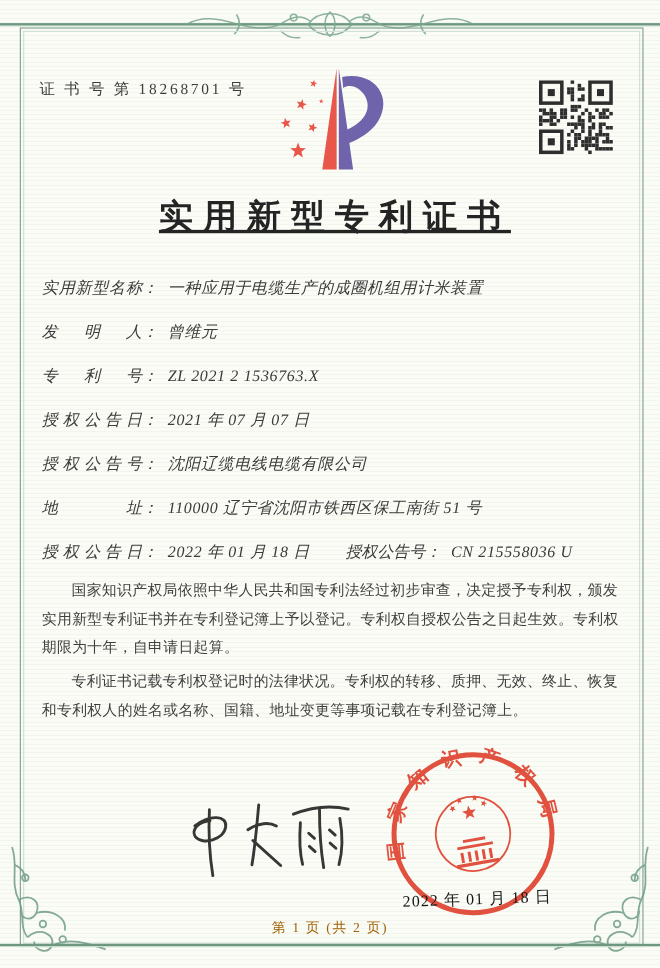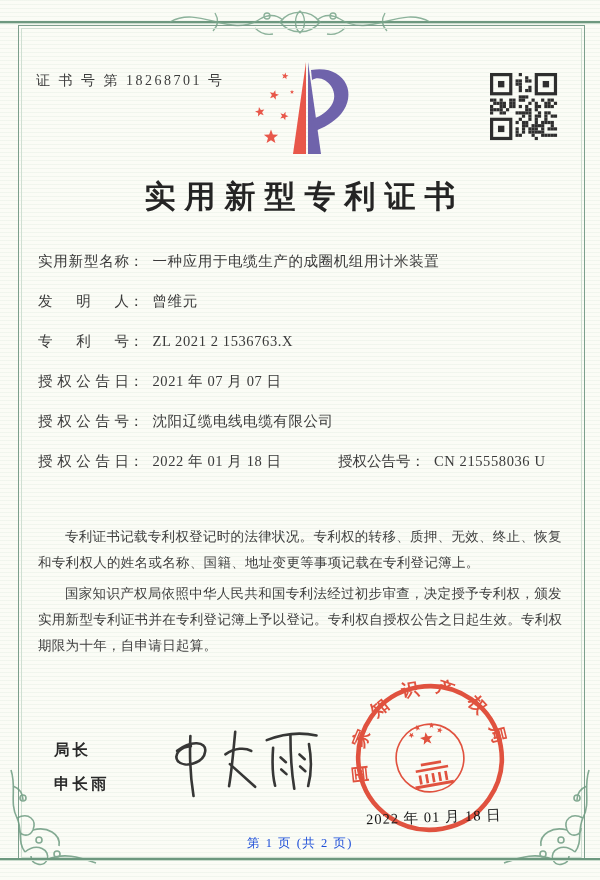--- a/index.html
+++ b/index.html
@@ -12,37 +12,37 @@
   .frame{position:absolute;left:18px;top:25px;width:565px;height:834px;border:1px solid #7c9e8c;}
   .frame::after{content:"";position:absolute;inset:2px;border:1px solid #cfdfd2;}
   .ornament-top{position:absolute;left:155px;top:1px;width:290px;height:42px;}
   .flourish{position:absolute;top:768px;width:95px;height:102px;}
   .flourish.bl{left:3px;}
   .flourish.br{right:3px;transform:scaleX(-1);}
   .certno{position:absolute;left:36px;top:72px;font-size:14px;letter-spacing:2.5px;color:#3c3c3c;}
   .logo{position:absolute;left:243px;top:58px;width:130px;height:106px;}
   .qr{position:absolute;left:490px;top:73px;width:68px;height:68px;}
   .title{position:absolute;left:0;top:176px;width:600px;text-align:center;font-size:31px;font-weight:600;
-    color:#242424;letter-spacing:9px;text-indent:9px;}
+    color:#242424;letter-spacing:9px;text-indent:9px;text-decoration:underline;}
   .fields{position:absolute;left:38px;top:252px;right:28px;color:#3a3a3a;}
-  .frow{position:relative;height:25px;margin-bottom:15px;font-size:14.5px;white-space:nowrap;}
+  .frow{position:relative;height:25px;margin-bottom:15px;font-size:14.5px;white-space:nowrap;font-style:italic;}
   .flabel{display:inline-block;width:91px;text-align:justify;text-align-last:justify;vertical-align:top;}
   .colon{margin-right:9px;}
   .fvalue{letter-spacing:0.6px;}
-  .grant2{position:absolute;left:300px;top:0;}
+  .grant2{position:absolute;left:276px;top:0;}
   .paras{position:absolute;left:38px;top:524px;width:526px;color:#3f3f3f;}
   .paras p{margin:0 0 5px;font-size:13.5px;line-height:1.92;text-indent:2em;letter-spacing:0.3px;}
   .director{position:absolute;left:54px;top:740px;color:#2a2a2a;}
   .director div{font-size:15.5px;font-weight:600;letter-spacing:3px;margin-bottom:13px;}
   .sig{position:absolute;left:140px;top:720px;width:185px;height:92px;}
   .seal{position:absolute;left:348px;top:676px;width:164px;height:164px;opacity:0.93;}
   .sealdate{position:absolute;left:366px;top:808px;font-size:14.5px;letter-spacing:1px;color:#161616;
     transform:rotate(-2deg);font-weight:500;}
   .pageno{position:absolute;left:0;top:835px;width:600px;text-align:center;font-size:12.5px;
-    letter-spacing:1.5px;color:#1d4ed8;}
+    letter-spacing:1.5px;color:#a16207;}
   svg{display:block;}
 </style>
 </head>
 <body>
 
 <div class="page">
 
   <div class="topline"></div>
 
   <svg class="ornament-top" viewBox="0 0 290 42">
@@ -231,36 +231,35 @@
     <div class="frow">
       <span class="flabel">专利号</span><span class="colon">：</span><span class="fvalue">ZL 2021 2 1536763.X</span>
     </div>
     <div class="frow">
       <span class="flabel">授权公告日</span><span class="colon">：</span><span class="fvalue">2021 年 07 月 07 日</span>
     </div>
     <div class="frow">
       <span class="flabel">授权公告号</span><span class="colon">：</span><span class="fvalue">沈阳辽缆电线电缆有限公司</span>
     </div>
     <div class="frow">
+      <span class="flabel">地址</span><span class="colon">：</span><span class="fvalue">110000 辽宁省沈阳市铁西区保工南街 51 号</span>
+    </div>
+    <div class="frow">
       <span class="flabel">授权公告日</span><span class="colon">：</span><span class="fvalue">2022 年 01 月 18 日</span>
       <span class="grant2">
         <span>授权公告号</span><span class="colon">：</span><span class="fvalue">CN 215558036 U</span>
       </span>
     </div>
   </div>
 
   <div class="paras">
+    <p>国家知识产权局依照中华人民共和国专利法经过初步审查，决定授予专利权，颁发实用新型专利证书并在专利登记簿上予以登记。专利权自授权公告之日起生效。专利权期限为十年，自申请日起算。</p>
     <p>专利证书记载专利权登记时的法律状况。专利权的转移、质押、无效、终止、恢复和专利权人的姓名或名称、国籍、地址变更等事项记载在专利登记簿上。</p>
-    <p>国家知识产权局依照中华人民共和国专利法经过初步审查，决定授予专利权，颁发实用新型专利证书并在专利登记簿上予以登记。专利权自授权公告之日起生效。专利权期限为十年，自申请日起算。</p>
   </div>
 
-  <div class="director">
-    <div>局长</div>
-    <div>申长雨</div>
-  </div>
 
   <svg class="sig" viewBox="0 0 185 92">
     <g fill="none" stroke="#222" stroke-width="2.6" stroke-linecap="round" stroke-linejoin="round" opacity="0.9" transform="rotate(-3 92 46)">
       <path d="M52,14 C50,34 50,56 52,74"></path>
       <path d="M38,28 C52,18 68,20 66,30 C64,42 44,46 38,38 C34,31 42,24 52,24"></path>
       <path d="M97,12 C94,32 92,48 88,66"></path>
       <path d="M86,34 C96,28 106,28 112,32"></path>
       <path d="M90,44 C98,52 106,60 114,68"></path>
       <path d="M128,22 C146,16 164,16 178,20"></path>
       <path d="M152,18 C151,36 151,54 153,72"></path>

